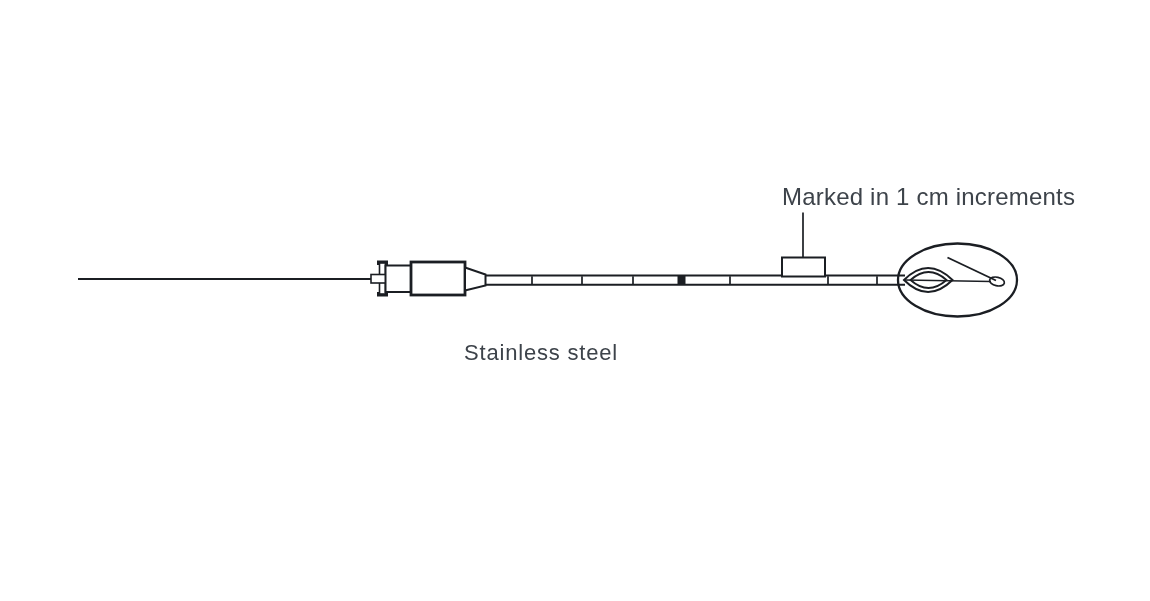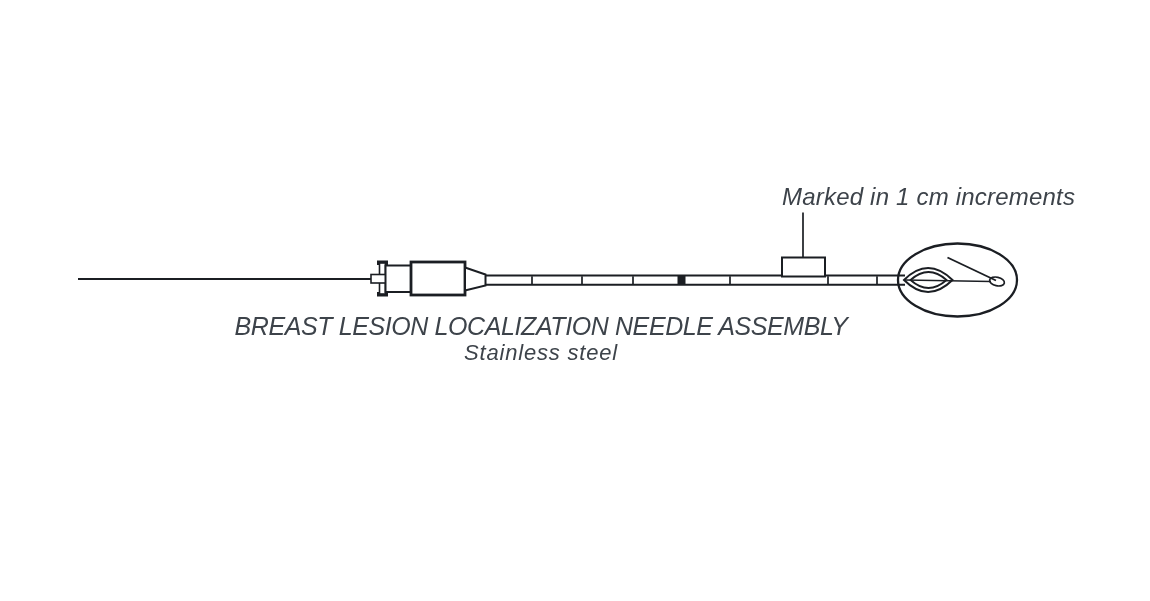--- a/index.html
+++ b/index.html
@@ -11,21 +11,20 @@
   html, body {
     width: 1150px; height: 601px;
     background: var(--bg);
     overflow: hidden;
     font-family: "Liberation Sans", sans-serif;
   }
   .canvas {
     position: relative;
     width: 1150px; height: 474px;
     background: var(--bg);
-    font-style: italic;
   }
   svg { position: absolute; left: 0; top: 0; }
   .ln  { stroke: var(--line); fill: none; }
   .lnw { stroke: var(--line); fill: #ffffff; }
   .fl  { fill: var(--line); stroke: none; }
   .txt {
     position: absolute;
     color: var(--text);
     line-height: 1.15;
     white-space: nowrap;
@@ -94,17 +93,16 @@
     <path class="ln" stroke-width="2" d="M904,280 Q928,256 952.5,280 Q928,304 904,280 Z"></path>
     <path class="ln" stroke-width="1.8" d="M910.5,280 Q928.5,264 946.5,280 Q928.5,296 910.5,280 Z"></path>
 
     <line class="ln" x1="905" y1="280" x2="991" y2="281.5" stroke-width="1.7"></line>
     <line class="ln" x1="947.5" y1="257.5" x2="996" y2="280.5" stroke-width="1.9"></line>
     <ellipse class="ln" cx="997" cy="281.5" rx="7.5" ry="4.3" stroke-width="1.7" transform="rotate(12 997 281.5)"></ellipse>
   </svg>
 
   <div class="txt callout-label">Marked in 1 cm increments</div>
 
-  <div class="center-block title-line">BREAST LESION LOCALIZATION NEEDLE ASSEMBLY</div>
 
   <div class="center-block subtitle-line">Stainless steel</div>
 
 </div>
 
 </body></html>

